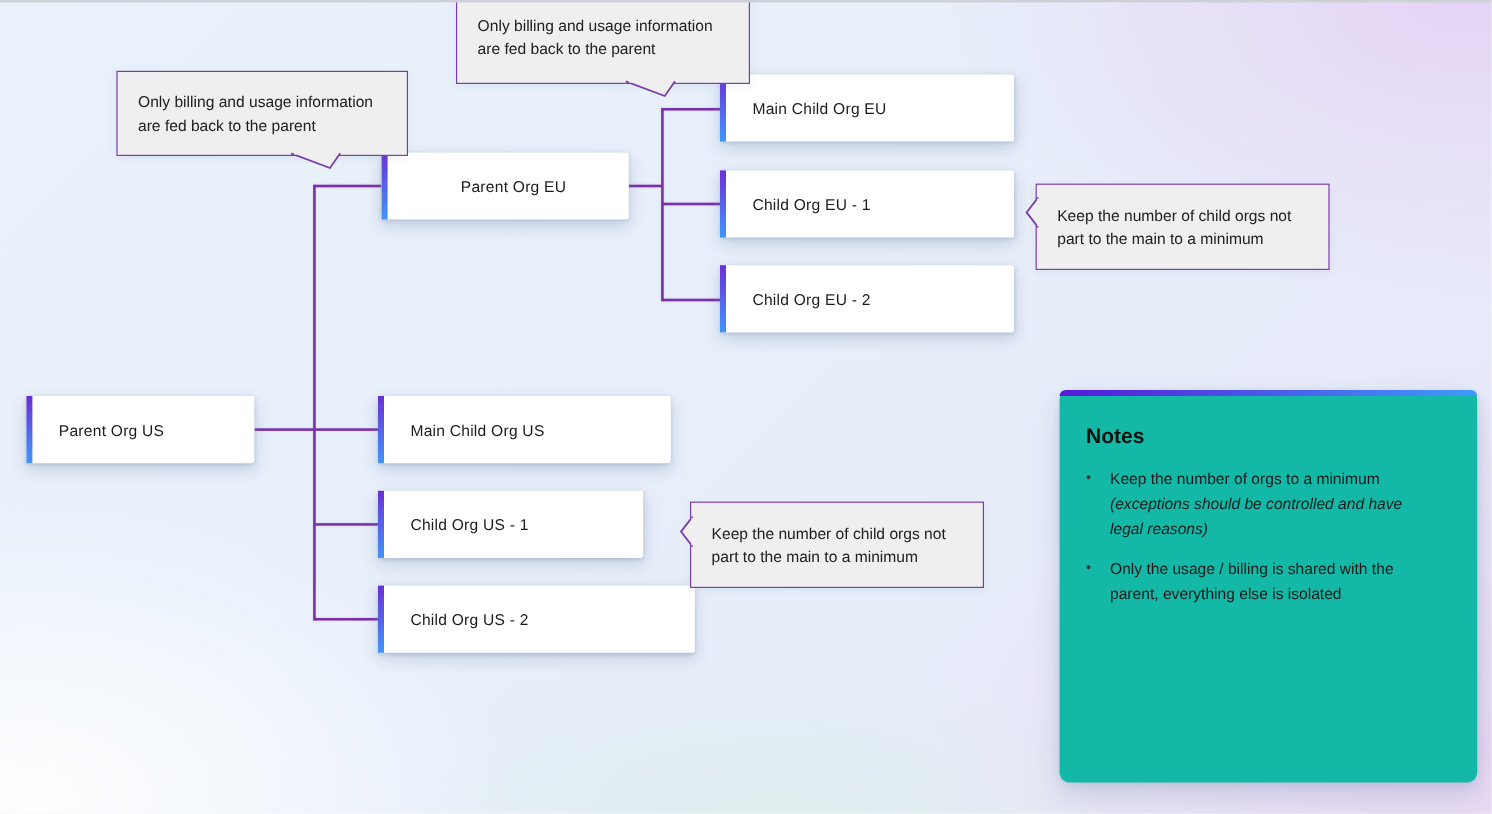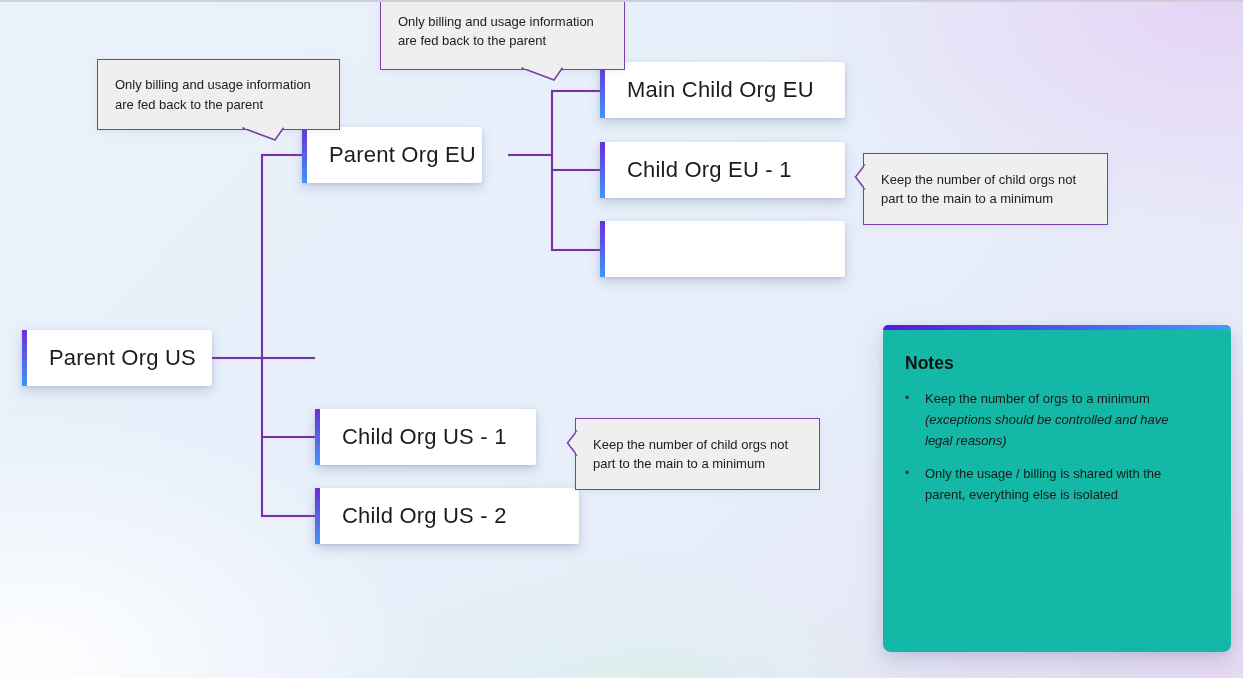--- a/index.html
+++ b/index.html
@@ -19,21 +19,21 @@
   .node{
     position:absolute;background:#ffffff;display:flex;align-items:center;
     box-shadow:0 5px 12px rgba(105,125,165,.30),0 1px 3px rgba(105,125,165,.22);
     border-radius:2px;
   }
   .node .accent{
     position:absolute;left:0;top:0;bottom:0;width:5px;
     background:linear-gradient(180deg,#6b2fd6 0%,#4196f8 100%);
   }
   .node .nlabel{
-    padding-left:27px;font-size:22px;color:#1c1c1e;letter-spacing:.2px;white-space:nowrap;
+    padding-left:27px;font-size:13px;color:#1c1c1e;letter-spacing:.2px;white-space:nowrap;
   }
   .callout{
     position:absolute;background:#efefef;border:1.5px solid #7b3fa8;
     display:flex;align-items:center;box-sizing:border-box;z-index:10;
     box-shadow:0 2px 6px rgba(110,130,170,.12);
   }
   .callout p{
     margin:0;padding:0 12px 0 17px;font-size:13px;line-height:1.5;color:#202022;
   }
   .callout svg{position:absolute;overflow:visible;}
@@ -68,34 +68,39 @@
     <div class="connector" style="left: 262px; top: 515px; width: 53px; height: 2px;"></div>
     <div class="connector" style="left: 508px; top: 154px; width: 44px; height: 2px;"></div>
     <div class="connector" style="left: 551px; top: 90px; width: 2px; height: 161px;"></div>
     <div class="connector" style="left: 552px; top: 90px; width: 48px; height: 2px;"></div>
     <div class="connector" style="left: 552px; top: 169px; width: 48px; height: 2px;"></div>
     <div class="connector" style="left: 552px; top: 249px; width: 48px; height: 2px;"></div>
     <div class="node" style="left: 22px; top: 330px; width: 190px; height: 56px;">
       <span class="accent"></span>
       <span class="nlabel">Parent Org US</span>
     </div>
-    <div class="node" style="left: 302px; top: 127px; width: 180px; height: 56px;">
+    <div class="node" style="left: 318px; top: 127px; width: 167px; height: 56px; padding-left: 39px;">
       <span class="accent"></span>
       <span class="nlabel">Parent Org EU</span>
     </div>
     <div class="node" style="left: 600px; top: 62px; width: 245px; height: 56px;">
       <span class="accent"></span>
       <span class="nlabel">Main Child Org EU</span>
     </div>
     <div class="node" style="left: 600px; top: 142px; width: 245px; height: 56px;">
       <span class="accent"></span>
       <span class="nlabel">Child Org EU - 1</span>
     </div>
     <div class="node" style="left: 600px; top: 221px; width: 245px; height: 56px;">
       <span class="accent"></span>
+      <span class="nlabel">Child Org EU - 2</span>
+    </div>
+    <div class="node" style="left: 315px; top: 330px; width: 244px; height: 56px;">
+      <span class="accent"></span>
+      <span class="nlabel">Main Child Org US</span>
     </div>
     <div class="node" style="left: 315px; top: 409px; width: 221px; height: 56px;">
       <span class="accent"></span>
       <span class="nlabel">Child Org US - 1</span>
     </div>
     <div class="node" style="left: 315px; top: 488px; width: 264px; height: 56px;">
       <span class="accent"></span>
       <span class="nlabel">Child Org US - 2</span>
     </div>
     <div class="callout" style="left: 380px; top: -8px; width: 245px; height: 78px;">

